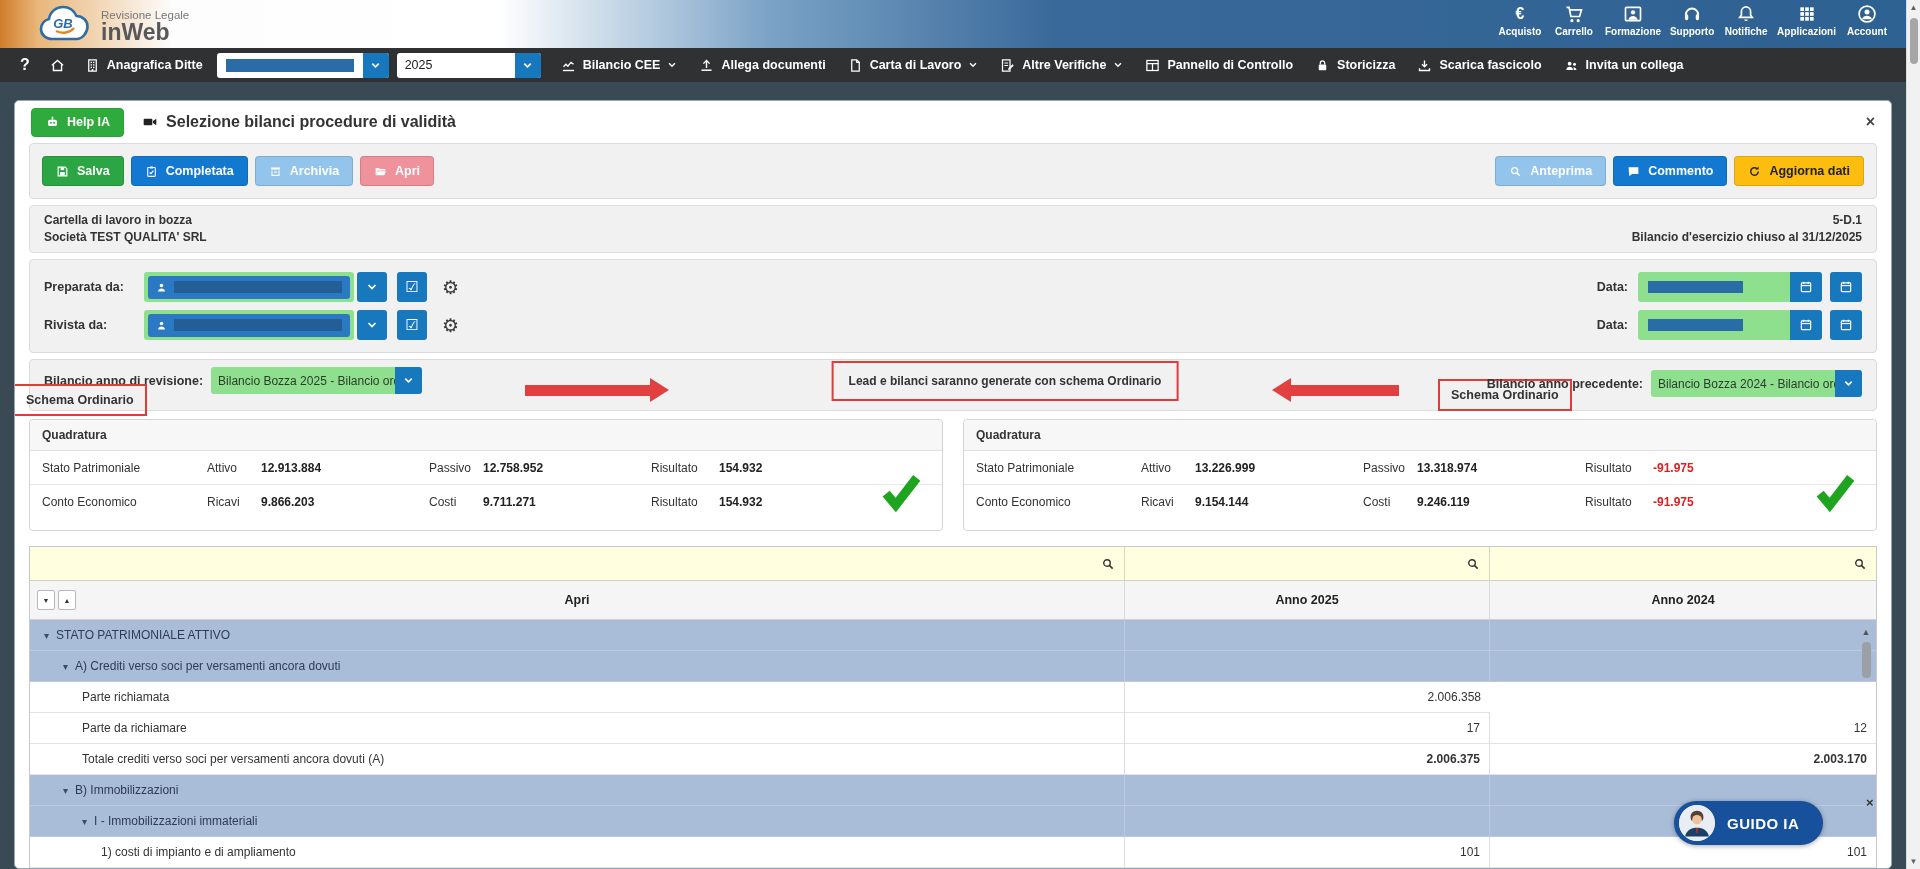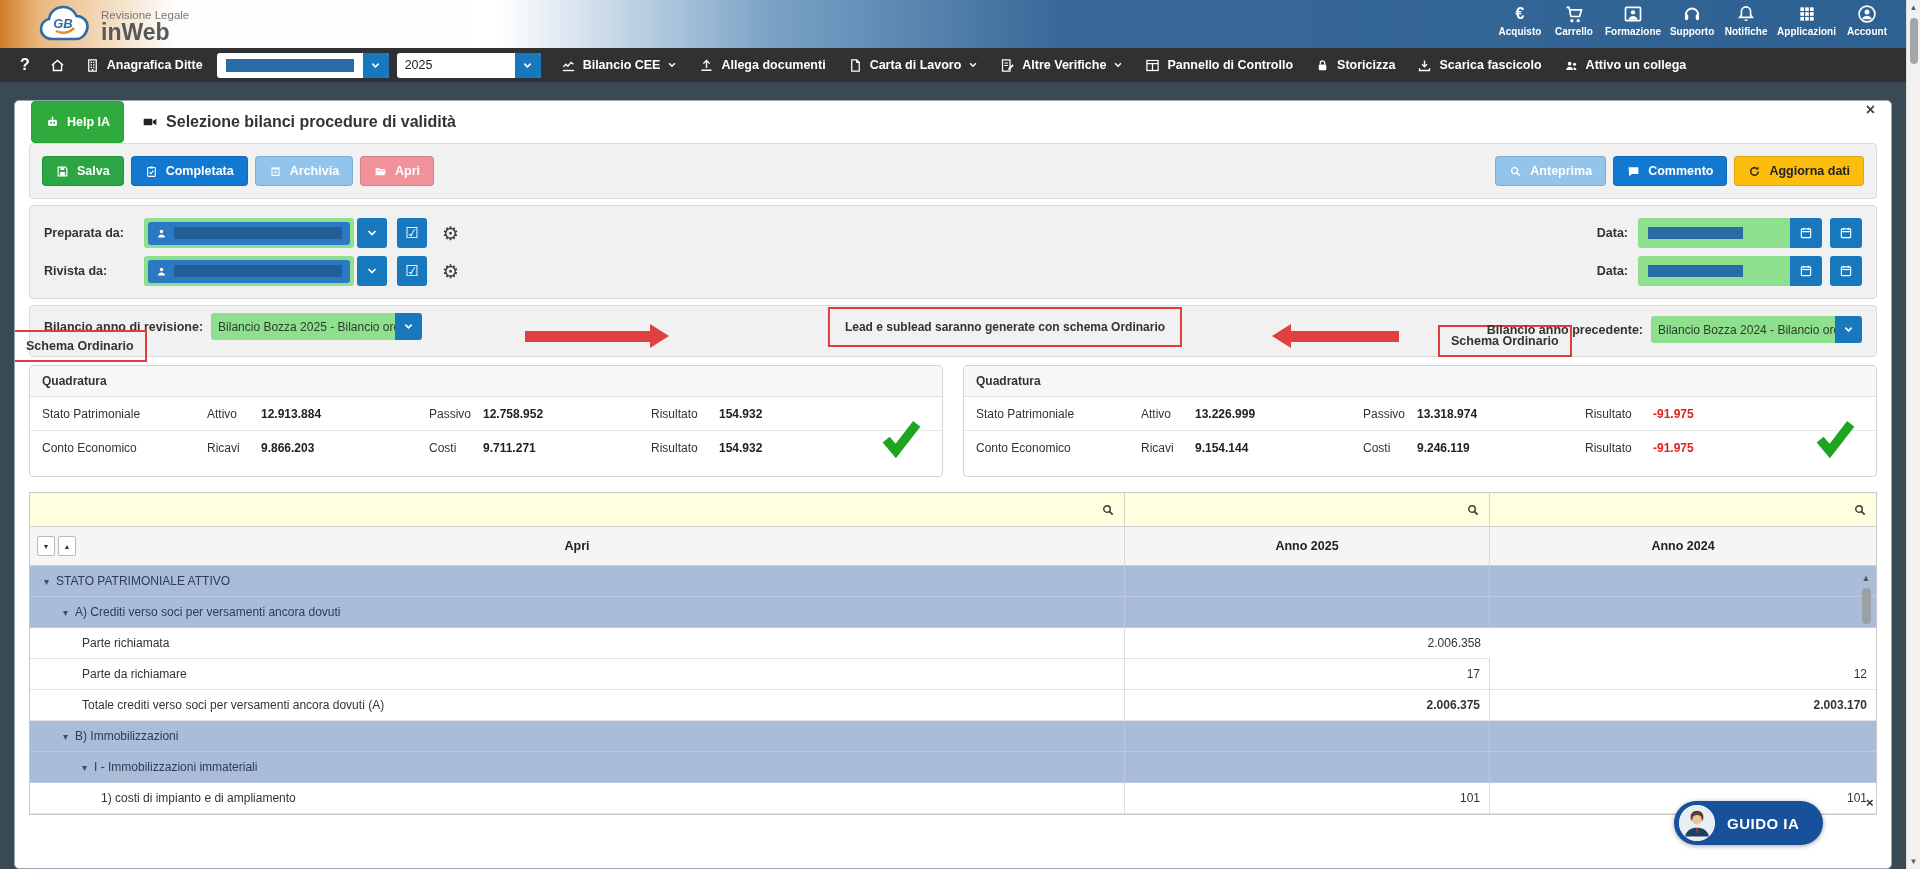--- a/index.html
+++ b/index.html
@@ -25,21 +25,21 @@
   .nav-item .chev svg{width:10px;height:10px;}
   .nav-select{height:25px;background:#fff;border-radius:3px;display:flex;align-items:center;overflow:hidden;cursor:pointer;}
   .nav-redact{width:128px;height:13px;background:#2a6ca6;margin:0 9px;}
   .nav-year{width:118px;padding-left:8px;font-size:12.5px;color:#222;}
   .sel-chev{width:26px;height:25px;background:#1878be;display:flex;align-items:center;justify-content:center;}
   .sel-chev svg{width:11px;height:11px;color:#fff;}
 
   
   .backdrop{position:absolute;top:82px;left:0;width:1920px;height:787px;background:#3a4a55;}
   .modal{position:absolute;left:14px;top:18px;width:1878px;height:769px;background:#fff;border:1px solid #97a6b4;border-radius:5px;overflow:hidden;}
-  .modal-head{height:42px;display:flex;padding:0 16px;gap:18px;}
+  .modal-head{height:42px;display:flex;align-items:center;padding:0 16px;gap:18px;}
   .help-btn{background:#2eab3c;color:#fff;font-weight:bold;font-size:12.5px;border-radius:4px;padding:6px 13px;display:flex;gap:7px;align-items:center;border:1px solid #28a235;cursor:pointer;}
   .help-btn .ico svg{width:15px;height:15px;}
   .modal-title{display:flex;gap:8px;align-items:center;font-weight:bold;font-size:16px;color:#333;}
   .modal-title .ico svg{width:16px;height:16px;color:#222;}
   .modal-close{margin-left:auto;color:#444;font-size:16px;font-weight:bold;cursor:pointer;}
 
   .section{background:#f1f1f2;border:1px solid #dadbdc;border-radius:4px;margin:0 14px 6px;}
 
   
   .sec-toolbar{height:56px;display:flex;align-items:center;padding:0 12px;gap:7px;}
@@ -364,21 +364,21 @@
       </span>
       <span class="nav-item">
         <span class="ico">
           <svg viewBox="0 0 24 24" fill="currentColor" xmlns="http://www.w3.org/2000/svg">
             <circle cx="9" cy="9" r="3"></circle>
             <path d="M3.5 19c.5-3.5 2.8-5 5.5-5s5 1.5 5.5 5z"></path>
             <circle cx="16.8" cy="10" r="2.4"></circle>
             <path d="M15.2 14.6c2.6.2 4.4 1.7 4.8 4.4h-4.4z"></path>
           </svg>
         </span>
-        <span>Attivo un collega</span>
+        <span>Invita un collega</span>
       </span>
     </span>
 </div>
 
 <div class="backdrop">
 <div class="modal">
 
   <div class="modal-head">
     <span class="help-btn">
       <span class="ico">
@@ -469,20 +469,30 @@
               <svg viewBox="0 0 24 24" fill="currentColor" xmlns="http://www.w3.org/2000/svg">
                 <path d="M19 12a7 7 0 1 1-2.3-5.2" fill="none" stroke="currentColor" stroke-width="2.6"></path>
                 <path d="M19.5 2.8v5.4h-5.4z"></path>
               </svg>
             </span>
             <span>Aggiorna dati</span>
           </span>
         </span>
   </div>
 
+  <div class="section sec-info">
+    <span>
+      <div>Cartella di lavoro in bozza</div>
+      <div>Società TEST QUALITA' SRL</div>
+    </span>
+    <span class="info-right">
+      <div>5-D.1</div>
+      <div>Bilancio d'esercizio chiuso al 31/12/2025</div>
+    </span>
+  </div>
 
   <div class="section sec-signoff">
     <div class="so-row">
       <span class="so-label">Preparata da:</span>
       <span class="sel-green">
         <span class="sel-pill">
           <span class="ico">
                 <svg viewBox="0 0 24 24" fill="currentColor" xmlns="http://www.w3.org/2000/svg">
                   <circle cx="12" cy="7.8" r="3.8"></circle>
                   <path d="M4.5 20.5c.7-4.4 3.8-6.3 7.5-6.3s6.8 1.9 7.5 6.3z"></path>
@@ -583,21 +593,21 @@
               <span class="ico">
                 <svg viewBox="0 0 24 24" fill="currentColor" xmlns="http://www.w3.org/2000/svg">
                   <path d="M5 8l7 7 7-7" fill="none" stroke="currentColor" stroke-width="3.4"></path>
                 </svg>
               </span>
             </span>
       </span>
     </div>
     <span class="schema-box schema-left">Schema Ordinario</span>
     <span class="arr arr-r"></span>
-    <span class="note-box">Lead e sublead saranno generate con schema Ordinario</span>
+    <span class="note-box">Lead e bilanci saranno generate con schema Ordinario</span>
     <span class="arr arr-l"></span>
     <span class="schema-box schema-right">Schema Ordinario</span>
     <span class="bil-right">
       <span class="bil-label">Bilancio anno precedente:</span>
       <span class="bil-select">
         <span class="bil-green">Bilancio Bozza 2024 - Bilancio ordinar</span>
         <span class="bil-chev">
               <span class="ico">
                 <svg viewBox="0 0 24 24" fill="currentColor" xmlns="http://www.w3.org/2000/svg">
                   <path d="M5 8l7 7 7-7" fill="none" stroke="currentColor" stroke-width="3.4"></path>

